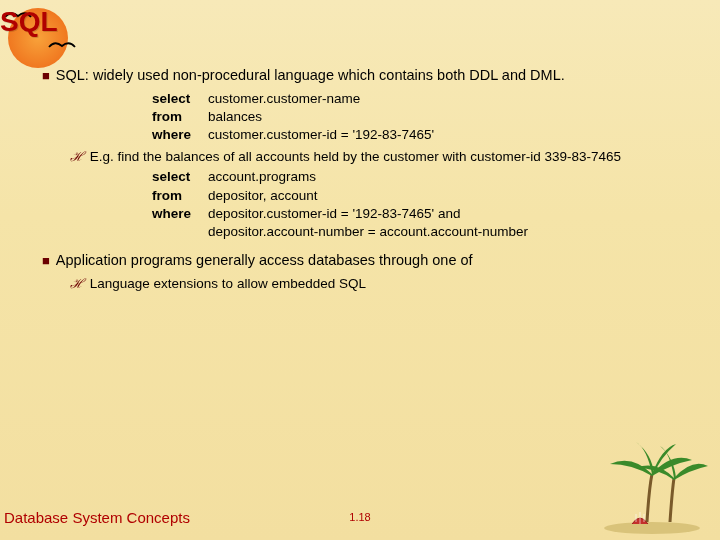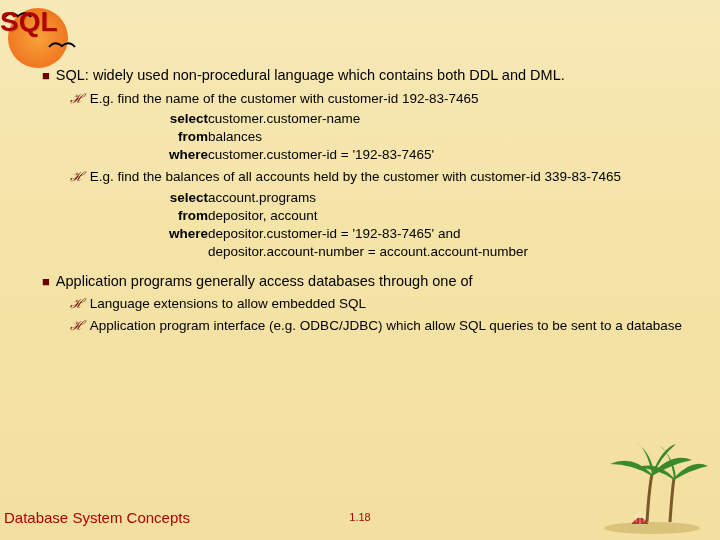--- a/index.html
+++ b/index.html
@@ -46,21 +46,21 @@
     padding: 18px 28px 0 42px;
     font-size: 14.5px;
     color: #000;
     line-height: 1.35;
   }
   .lvl1 { margin: 10px 0 4px 0; }
   .lvl1 .bullet { color: #6b0000; font-size: 13px; margin-right: 6px; }
   .lvl2 { margin: 4px 0 2px 28px; font-size: 13.5px; }
   .lvl2 .bullet { color: #6b0000; font-size: 13px; margin-right: 6px; font-family: "Times New Roman", serif; font-style: italic; }
   .code-block { margin: 2px 0 2px 110px; font-size: 13.5px; }
-  .code-row { display: flex; text-align: right; }
+  .code-row { display: flex; }
   .kw { font-weight: bold; min-width: 56px; display: inline-block; }
   .code-indent { margin-left: 56px; }
   .footer-left {
     position: absolute;
     bottom: 14px;
     left: 4px;
     font-size: 15px;
     color: #b00000;
   }
   .footer-center {
@@ -96,23 +96,20 @@
 </div>
 
 <div class="title">SQL</div>
 
 <div class="content">
 
   <div class="lvl1">
     <span class="bullet">■</span><span>SQL: widely used non-procedural language which contains both DDL and DML.</span>
   </div>
 
-  <div class="lvl2">
-    <span class="bullet">ℋ</span><span>E.g. find the name of the customer with customer-id 192-83-7465</span>
-  </div>
   <div class="code-block">
     <div class="code-row">
         <span class="kw">select</span>
         <span>customer.customer-name</span>
       </div>
     <div class="code-row">
         <span class="kw">from</span>
         <span>balances</span>
       </div>
     <div class="code-row">
@@ -141,23 +138,20 @@
         <span class="code-indent">depositor.account-number = account.account-number</span>
       </div>
   </div>
 
   <div class="lvl1">
     <span class="bullet">■</span><span>Application programs generally access databases through one of</span>
   </div>
   <div class="lvl2">
     <span class="bullet">ℋ</span><span>Language extensions to allow embedded SQL</span>
   </div>
-  <div class="lvl2">
-    <span class="bullet">ℋ</span><span>Application program interface (e.g. ODBC/JDBC) which allow SQL queries to be sent to a database</span>
-  </div>
 
 </div>
 
 <div class="footer-left">Database System Concepts</div>
 <div class="footer-center">1.18</div>
 
 <div class="palm">
   <svg width="120" height="100" viewBox="0 0 120 100">
     <ellipse cx="60" cy="94" rx="48" ry="6" fill="#d9c37a"></ellipse>
     <path d="M55 88 Q57 55 60 40" stroke="#7a5a2a" stroke-width="3" fill="none"></path>

